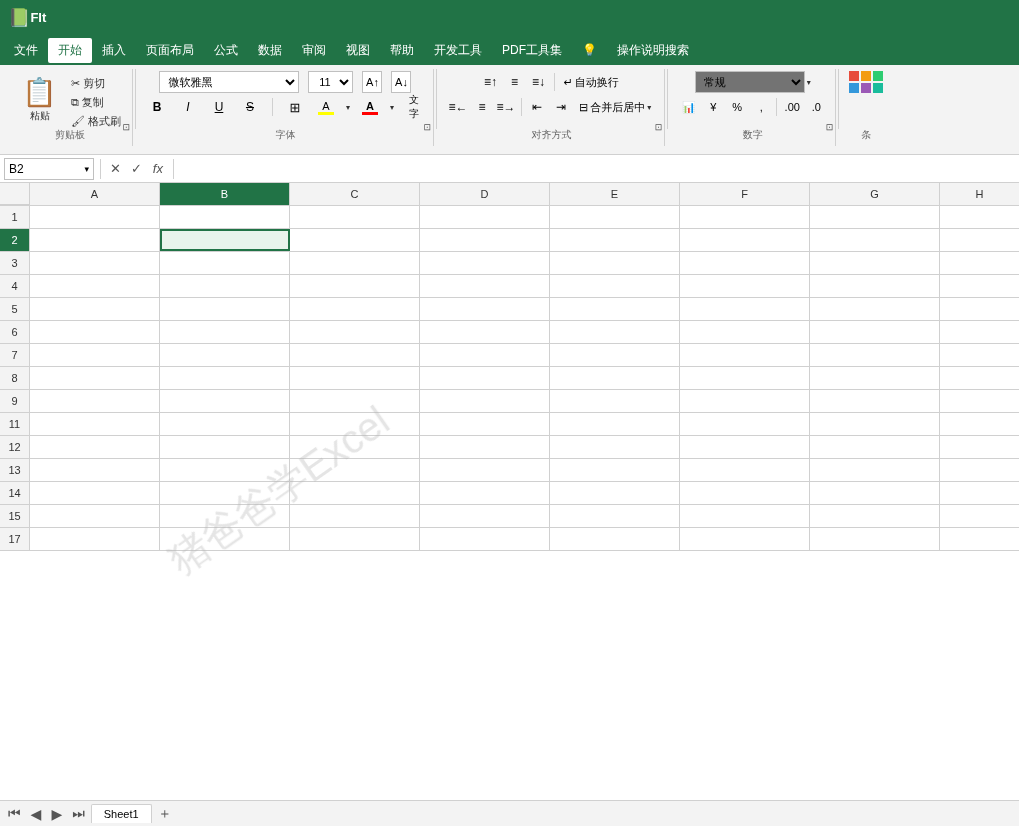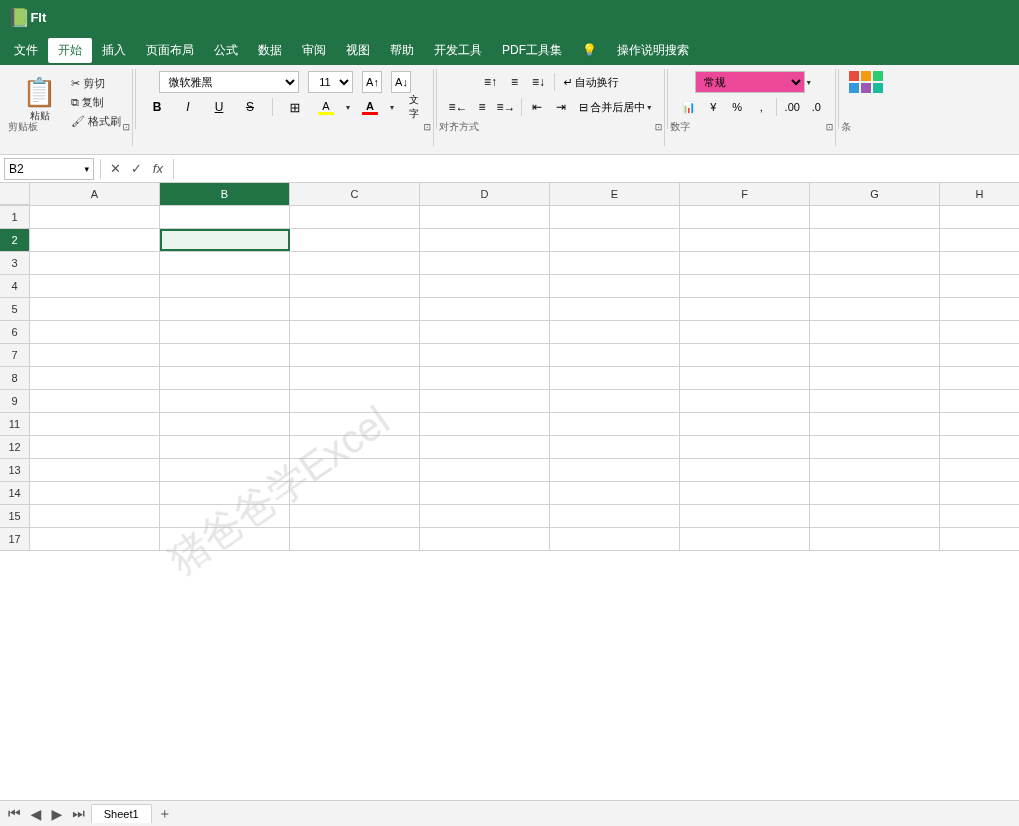--- a/index.html
+++ b/index.html
@@ -51,23 +51,23 @@
       flex-direction: column;
       align-items: center;
       min-width: 60px;
       position: relative;
     }
     .ribbon-group:last-child { border-right: none; }
     .ribbon-group-label {
       font-size: 10px;
       color: #666;
       position: absolute;
-      bottom: 12px;
+      bottom: 4px;
       left: 0; right: 0;
-      text-align: left;
+      text-align: center;
     }
     .ribbon-group-content { display: flex; align-items: center; gap: 4px; flex-wrap: wrap; padding-bottom: 14px; }
 
     
     .clipboard-group { flex-direction: row; align-items: flex-start; min-width: 90px; }
     .paste-btn {
       display: flex; flex-direction: column; align-items: center; justify-content: center;
       width: 48px; height: 56px; cursor: pointer; border-radius: 3px;
       border: 1px solid transparent;
     }
@@ -127,21 +127,21 @@
     }
     .merge-btn {
       display: flex; align-items: center; gap: 2px; cursor: pointer; padding: 2px 4px;
       border: 1px solid transparent; border-radius: 2px; font-size: 11px;
     }
 
     
     .number-group { min-width: 120px; }
     .number-group .ribbon-group-content { flex-direction: column; gap: 3px; }
     .number-selector {
-      width: 110px; height: 22px; border: 1px solid #c0c0c0; background: #ec4899;
+      width: 110px; height: 22px; border: 1px solid #c0c0c0; background: #737373;
       font-size: 11px; padding: 0 4px; cursor: pointer;
     }
     .num-btn {
       width: 22px; height: 22px; border: 1px solid transparent; background: transparent;
       cursor: pointer; display: flex; align-items: center; justify-content: center;
       font-size: 11px; border-radius: 2px;
     }
 
     
     .styles-group { min-width: 40px; }
@@ -319,20 +319,21 @@
           </div>
           <span class="dropdown-arrow">▾</span>
           <div class="color-btn">
             <span style="font-size:11px; font-weight:bold;">A</span>
             <div class="color-indicator" style="background:#FF0000;"></div>
           </div>
           <span class="dropdown-arrow">▾</span>
           <button class="format-btn" style="font-size:10px;">文<br>字</button>
         </div>
       </div>
+      <div class="ribbon-group-label">字体</div>
       <span style="position:absolute;bottom:14px;right:2px;font-size:9px;cursor:pointer;color:#555;">⊡</span>
     </div>
 
     <div class="ribbon-sep"></div>
 
     <div class="ribbon-group align-group">
       <div class="ribbon-group-content">
         <div class="align-row">
           <button class="align-btn" title="顶端对齐">≡↑</button>
           <button class="align-btn" title="垂直居中">≡</button>

